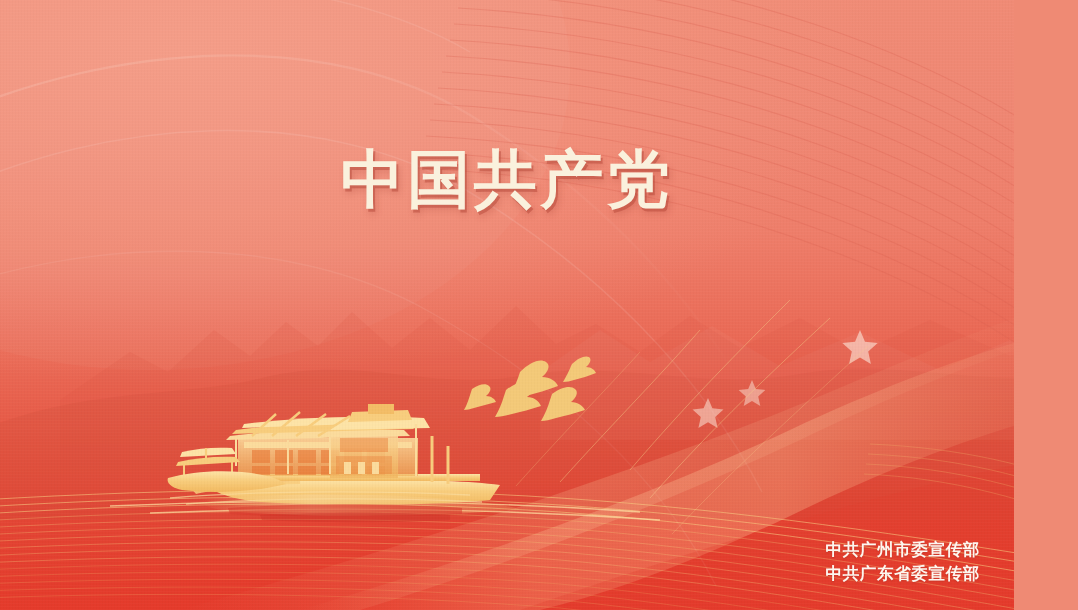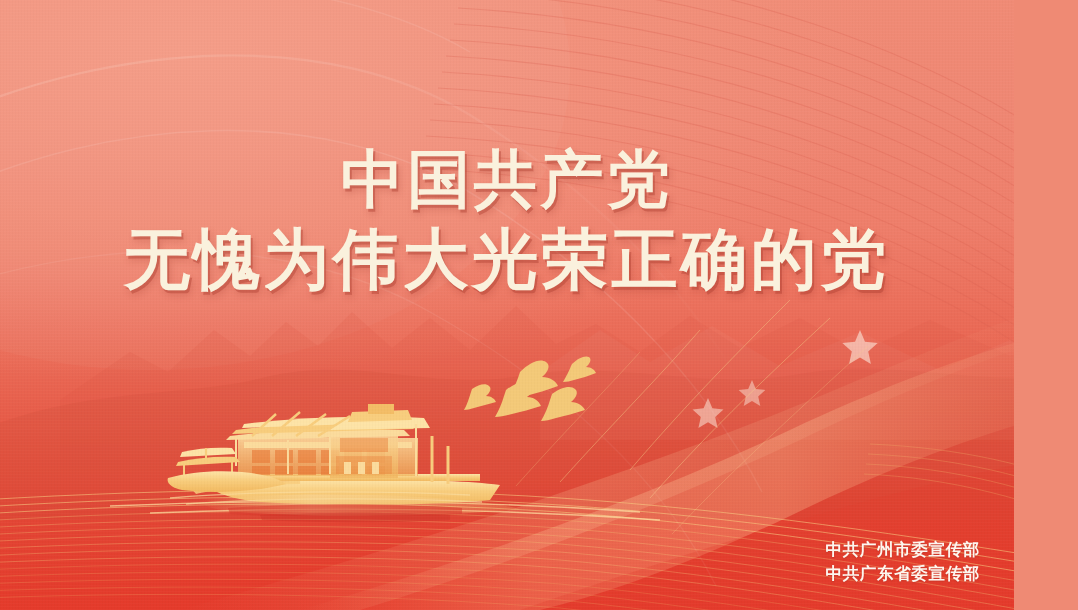--- a/index.html
+++ b/index.html
@@ -349,21 +349,20 @@
         <path d="M 170 498 C 250 491, 370 490, 470 495"></path>
         <path d="M 186 504 C 266 498, 384 497, 482 502"></path>
       </g>
     </svg>
   </div>
 
   <div class="noise"></div>
 
   <div class="title-wrap">
     <span class="title-line l1">中国共产党</span>
-    <span class="title-line l2">无愧为伟大光荣正确的党</span>
   </div>
 
   <div class="credits">
     <div>中共广州市委宣传部</div>
     <div>中共广东省委宣传部</div>
   </div>
 
 </div>
 
 </body></html>

